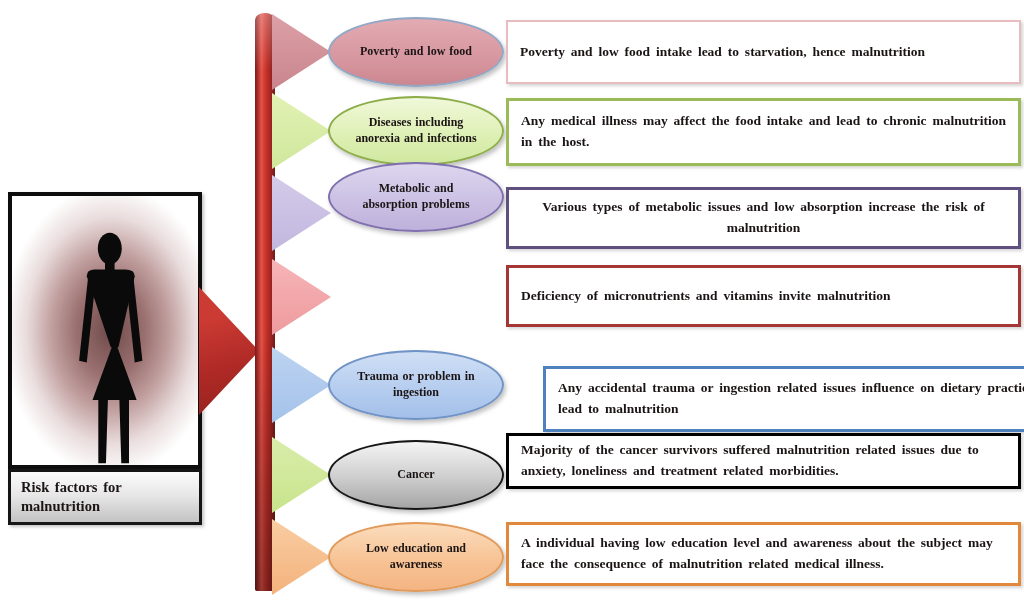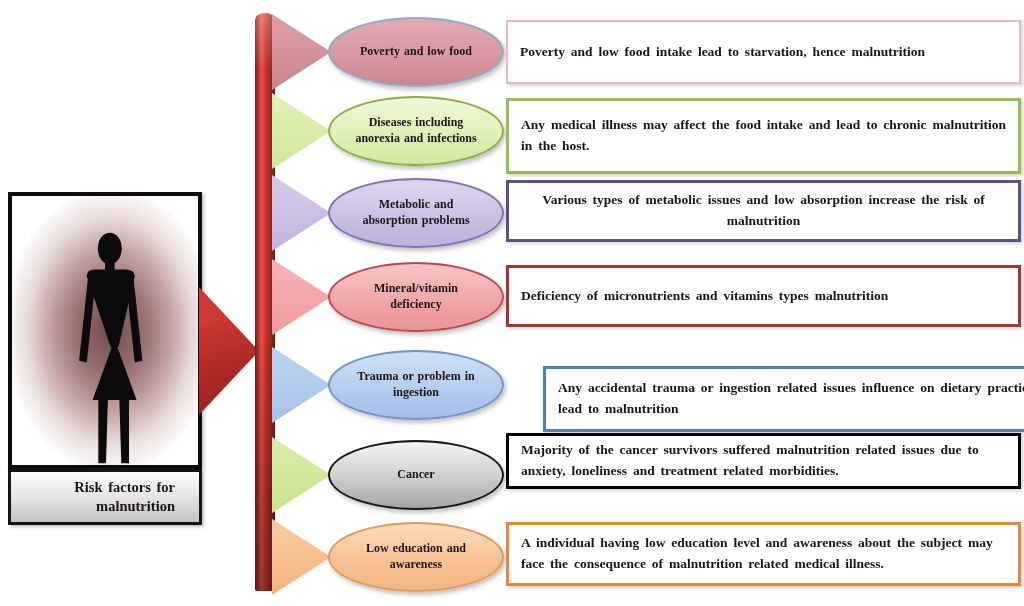--- a/index.html
+++ b/index.html
@@ -12,22 +12,22 @@
     position:absolute;left:8px;top:192px;width:194px;height:277px;box-sizing:border-box;
     border:4px solid #0d0d0d;
     background:radial-gradient(ellipse 58% 54% at 53% 50%,
       #6f4a4a 0%, #9a7070 32%, #c2a0a0 55%, #e9dcdc 78%, #ffffff 100%);
     box-shadow:2px 2px 3px rgba(140,140,140,.5);
   }
   .person-box svg{position:absolute;left:0;top:0;width:100%;height:100%;}
   .caption-box{
     position:absolute;left:8px;top:469px;width:194px;height:56px;box-sizing:border-box;
     border:3px solid #151515;background:linear-gradient(180deg,#fbfbfb 0%,#e8e8e8 45%,#c3c3c3 100%);
-    display:flex;align-items:center;justify-content:center;text-align:right;
-    font-size:14.5px;line-height:1.3;padding:2px 24px;word-spacing:2px;
+    display:flex;align-items:center;justify-content:center;text-align:left;
+    font-size:14.5px;line-height:1.3;padding:2px 10px;word-spacing:2px;
     box-shadow:2px 2px 3px rgba(140,140,140,.5);
   }
   
   .big-arrow{
     position:absolute;left:199px;top:287px;width:60px;height:128px;
     background:linear-gradient(165deg,#cb3a33 25%,#b02a26 60%,#93201d 100%);
     clip-path:polygon(0 0,100% 50%,0 100%);
   }
   .v-bar{
     position:absolute;left:255px;top:13px;width:20px;height:578px;
@@ -45,24 +45,24 @@
     box-shadow:2px 3px 4px rgba(120,120,120,.45);
   }
   .descbox{
     position:absolute;left:506px;width:515px;box-sizing:border-box;background:#ffffff;
     display:flex;align-items:center;font-size:13.5px;line-height:1.55;
     padding:17px 12px;word-spacing:2.5px;
     box-shadow:2px 2px 3px rgba(150,150,150,.4);
   }
   
   .tri.t1{top:14px}.tri.t2{top:93px}.tri.t3{top:175px}.tri.t4{top:259px}.tri.t5{top:347px}.tri.t6{top:437px}.tri.t7{top:519px}
-  .ellipse.e1{top:17px}.ellipse.e2{top:96px}.ellipse.e3{top:178px}.ellipse.e4{top:262px}.ellipse.e5{top:350px}.ellipse.e6{top:440px}.ellipse.e7{top:522px}
+  .ellipse.e1{top:17px}.ellipse.e2{top:96px}.ellipse.e3{top:162px}.ellipse.e4{top:262px}.ellipse.e5{top:350px}.ellipse.e6{top:440px}.ellipse.e7{top:522px}
   .descbox.b1{top:20px;height:64px;border:2.5px solid #e7bcc0;}
-  .descbox.b2{top:98px;height:76px;border:3px solid #9bba59;}
-  .descbox.b3{top:180px;height:62px;border:3.5px solid #60507f;justify-content:center;text-align:center;}
+  .descbox.b2{top:98px;height:68px;border:3px solid #9bba59;}
+  .descbox.b3{top:187px;height:62px;border:3.5px solid #60507f;justify-content:center;text-align:center;}
   .descbox.b4{top:265px;height:62px;border:3.5px solid #a43638;}
   .descbox.b5{top:366px;height:66px;border:3.5px solid #4f81bd;margin-left:37px;}
   .descbox.b6{top:433px;height:56px;border:3.5px solid #000000;}
   .descbox.b7{top:522px;height:64px;border:3px solid #e2883d;}
   
   .t1{background:linear-gradient(180deg,#dda0a7,#c9858d)}
   .t2{background:linear-gradient(180deg,#e2f1b4,#cfe79b)}
   .t3{background:linear-gradient(180deg,#d4cbe9,#c2b6df)}
   .t4{background:linear-gradient(180deg,#f6b5b7,#ee9a9d)}
   .t5{background:linear-gradient(180deg,#bdd3f1,#a4c2ea)}
@@ -120,25 +120,22 @@
 
   <div class="tri t3"></div>
   <div class="ellipse e3">
     <span>Metabolic and absorption problems</span>
   </div>
   <div class="descbox b3">
     <span>Various types of metabolic issues and low absorption increase the risk of malnutrition</span>
   </div>
 
   <div class="tri t4"></div>
-  <div class="ellipse e4">
-    <span>Mineral/vitamin deficiency</span>
-  </div>
   <div class="descbox b4">
-    <span>Deficiency of micronutrients and vitamins types malnutrition</span>
+    <span>Deficiency of micronutrients and vitamins invite malnutrition</span>
   </div>
 
   <div class="tri t5"></div>
   <div class="ellipse e5">
     <span>Trauma or problem in ingestion</span>
   </div>
   <div class="descbox b5">
     <span>Any accidental trauma or ingestion related issues influence on dietary practice lead to malnutrition</span>
   </div>
 

